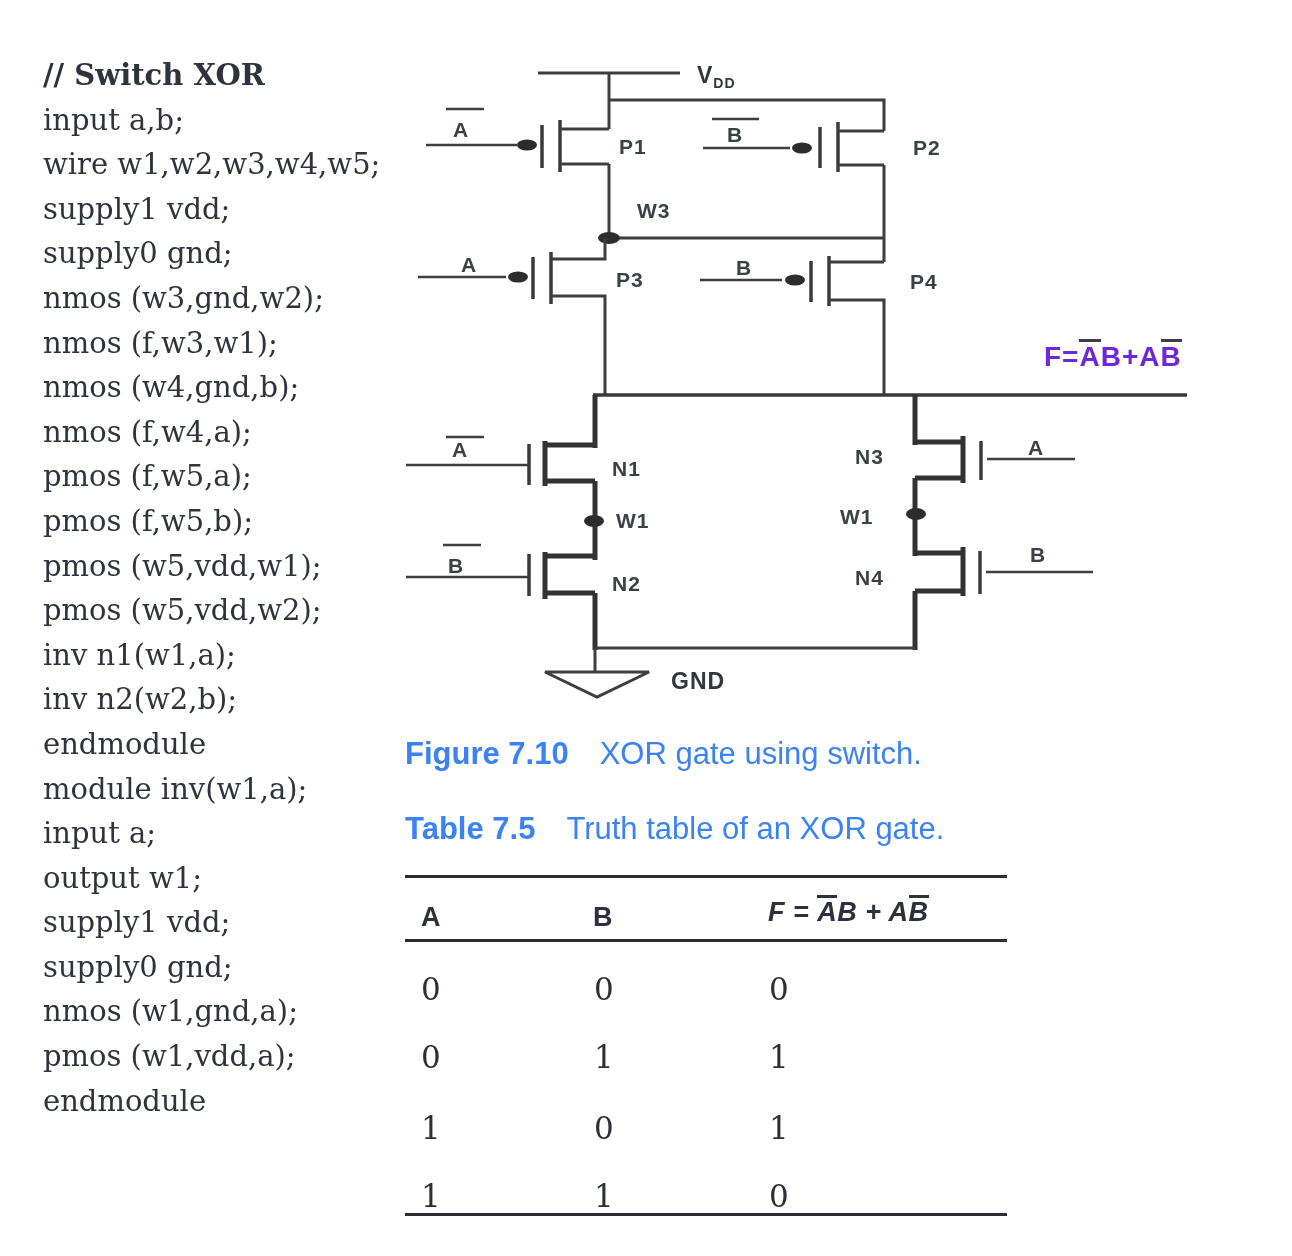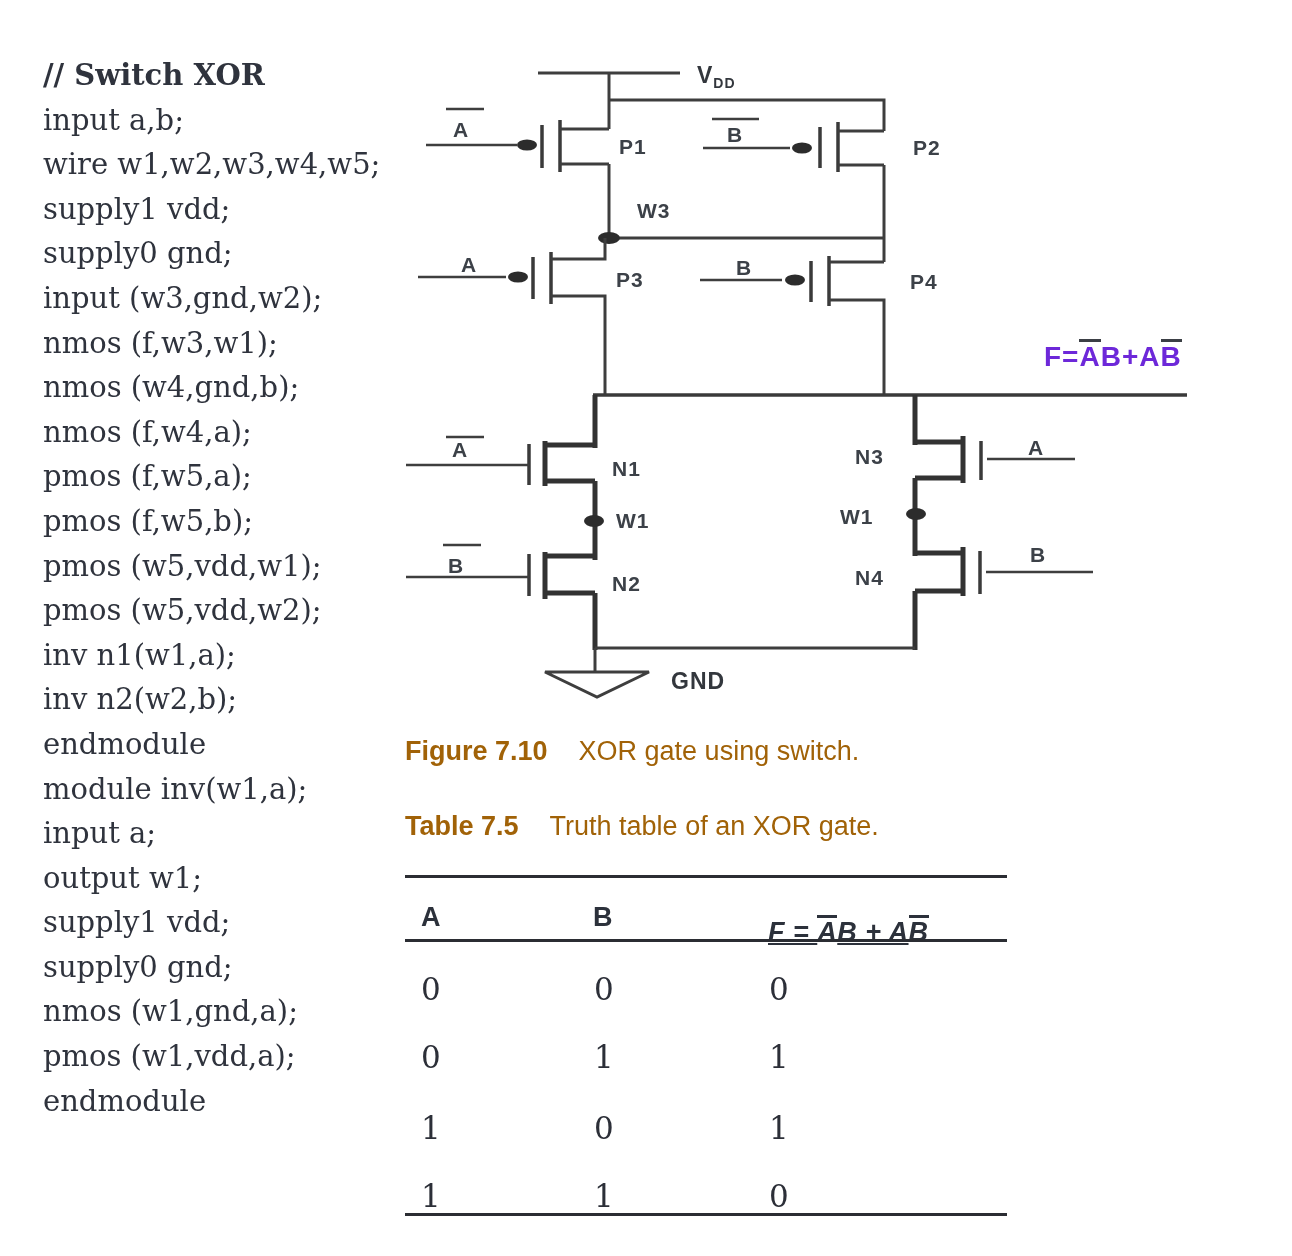--- a/index.html
+++ b/index.html
@@ -6,40 +6,40 @@
   #page{position:relative;width:1292px;height:1256px;background:#ffffff;overflow:hidden;
         font-family:"Liberation Sans",sans-serif;padding-left:34px;}
 
   
   .code{position:absolute;left:43px;top:53px;width:370px;
         font-family:"DejaVu Serif",serif;font-size:29px;line-height:44.6px;
         color:#2f333d;white-space:nowrap;}
   .code .hdr{font-weight:700;}
 
   
-  .caption{position:absolute;font-size:27px;color:#a16207;white-space:nowrap;}
+  .caption{position:absolute;font-size:31px;color:#3b82f6;white-space:nowrap;}
   .caption .cap-label{font-weight:700;margin-right:31px;}
   #fig-caption{left:405px;top:736px;}
   #tab-caption{left:405px;top:811px;}
 
   
   .f-formula{position:absolute;left:1044px;top:339px;font-size:28px;font-weight:700;
              color:#6d28d9;letter-spacing:1px;white-space:nowrap;}
   .ov{display:inline-block;line-height:1.0;border-top:3px solid #3b3f45;padding-top:1px;}
 
   
   .ttable{position:absolute;left:405px;top:875px;width:602px;height:352px;}
   .rule{position:absolute;left:0;width:602px;height:3px;background:#2b2d33;}
   .t-rule-top{top:0;}
   .t-rule-head{top:64px;}
   .t-rule-bottom{top:338px;}
   .th{position:absolute;font-size:27px;font-weight:700;color:#2c313b;}
   .th-a{left:16px;top:27px;}
   .th-b{left:188px;top:27px;}
-  .th-f{left:363px;top:40px;font-style:italic;letter-spacing:0.5px;text-decoration:underline;}
+  .th-f{left:363px;top:20px;font-style:italic;letter-spacing:0.5px;}
   .th-f .ov{border-top:3px solid #2c313b;}
   .trow{position:absolute;left:0;width:602px;font-family:"DejaVu Serif",serif;
         font-size:31px;color:#2c2f38;line-height:1;}
   .trow span{position:absolute;top:0;}
   .tc-a{left:16px;}
   .tc-b{left:189px;}
   .tc-f{left:364px;}
   .r0{top:99px;}.r1{top:167px;}.r2{top:238px;}.r3{top:306px;}
 
   
@@ -58,21 +58,21 @@
 <body>
 
 <div id="page">
 
   <div class="code">
     <div class="hdr">// Switch XOR</div>
     <div>input a,b;</div>
     <div>wire w1,w2,w3,w4,w5;</div>
     <div>supply1 vdd;</div>
     <div>supply0 gnd;</div>
-    <div>input (w3,gnd,w2);</div>
+    <div>nmos (w3,gnd,w2);</div>
     <div>nmos (f,w3,w1);</div>
     <div>nmos (w4,gnd,b);</div>
     <div>nmos (f,w4,a);</div>
     <div>pmos (f,w5,a);</div>
     <div>pmos (f,w5,b);</div>
     <div>pmos (w5,vdd,w1);</div>
     <div>pmos (w5,vdd,w2);</div>
     <div>inv n1(w1,a);</div>
     <div>inv n2(w2,b);</div>
     <div>endmodule</div>

